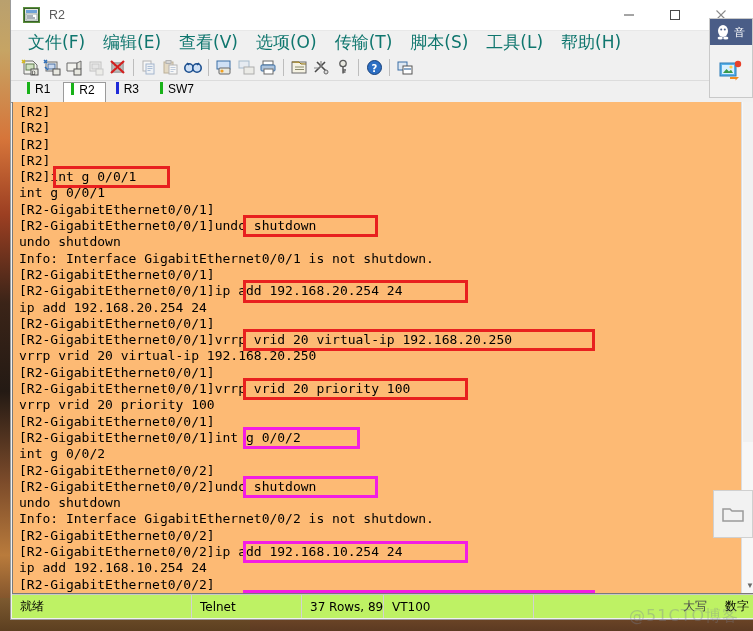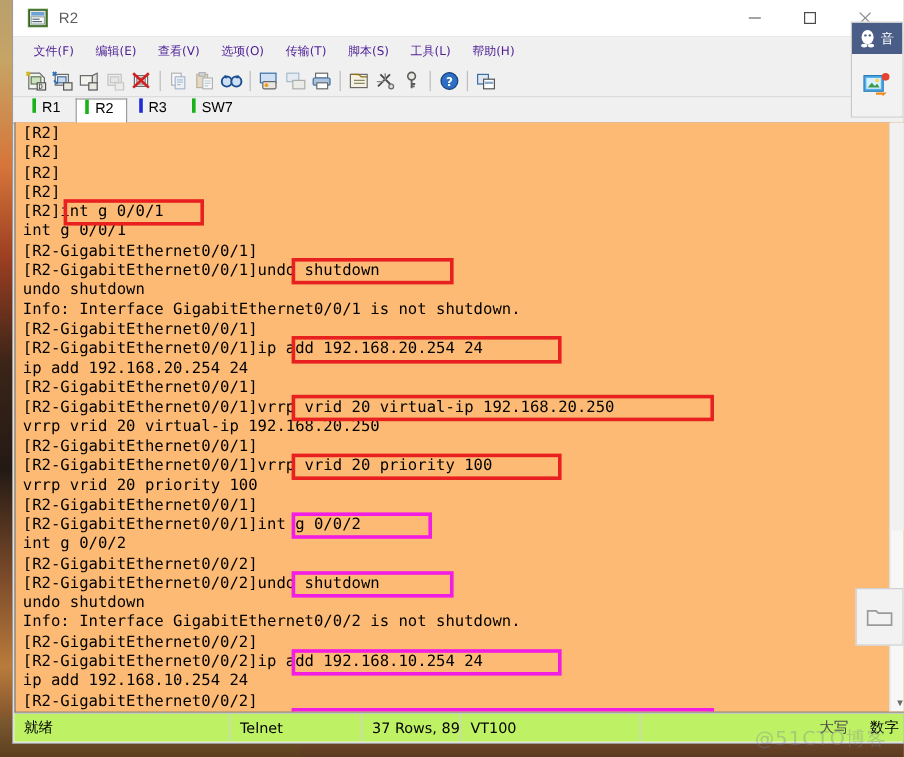--- a/index.html
+++ b/index.html
@@ -51,21 +51,21 @@
   #btn-min{right:108px;}
   #btn-max{right:62px;}
   #btn-close{right:16px;}
 
   
   #menubar{
     height:23px;background:#f0f0f0;display:flex;align-items:center;
     padding-left:8px;
   }
   .menu-item{
-    padding:3px 9px;color:#4c1d95;font-size:10px;white-space:nowrap;
+    padding:3px 9px;color:#0f766e;font-size:17px;white-space:nowrap;
     font-family:"DejaVu Sans","Liberation Sans",sans-serif;
     text-align:center;
   }
 
   
   #toolbar{
     height:26px;background:#f0f0f0;display:flex;align-items:center;
     padding-left:8px;border-bottom:1px solid #dcdcdc;position:relative;
   }
   .tb-ico{width:22px;height:22px;display:flex;align-items:center;justify-content:center;}

